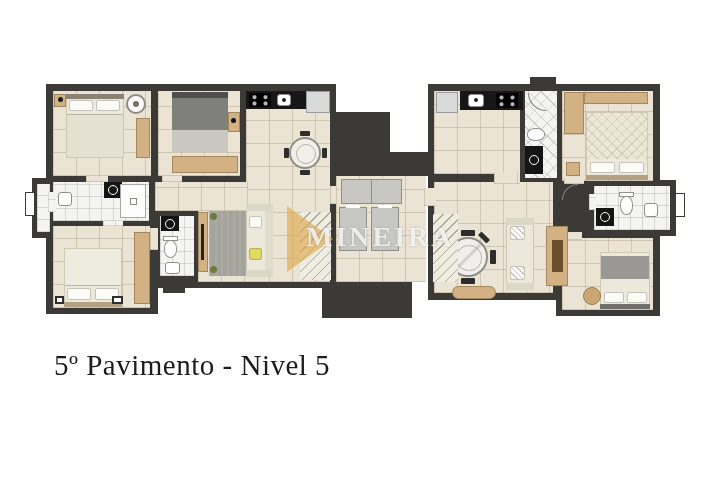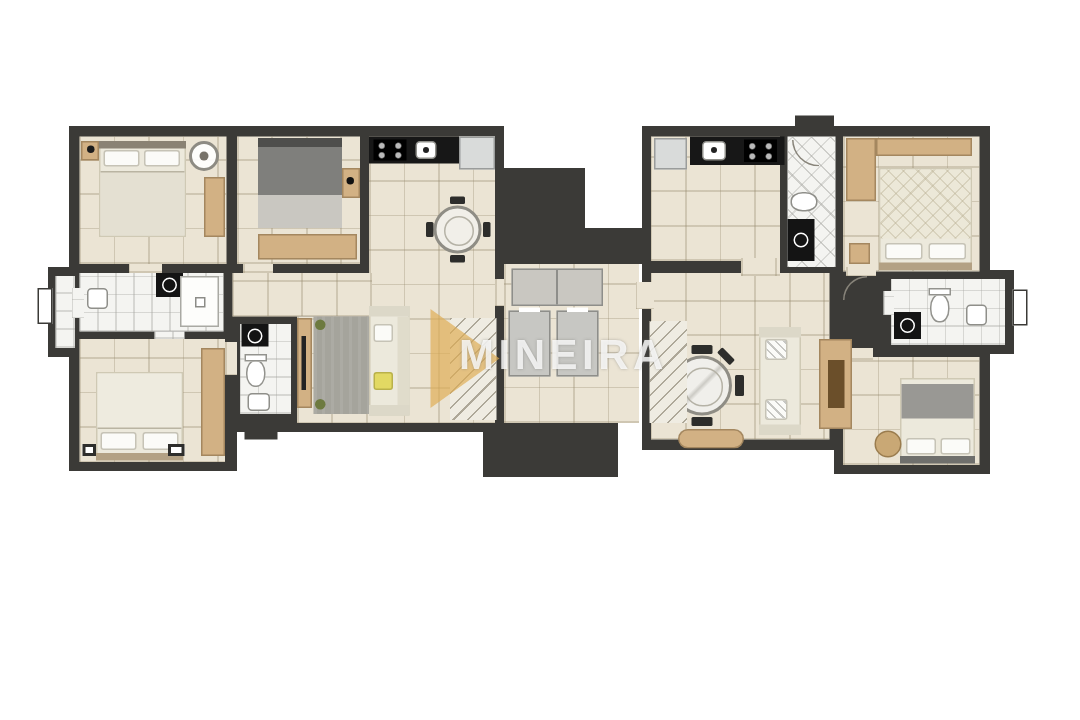--- a/index.html
+++ b/index.html
@@ -1,17 +1,17 @@
 <!DOCTYPE html>
 <html style="--background: #ffffff; --wall: #3b3a37; --floor-tile: #ebe4d4; --bath-tile: #f4f4f1; --wood: #d2b184; --counter: #171717; --rug: #a5a49c; --elevator: #c7c7c3; --accent-pillow: #e2d963; --watermark-gold: #dfae52; --title-text: #1c1c1c;"><head>
 <meta charset="utf-8">
 <style>
   html,body{margin:0;padding:0;background:#fff;}
   #canvas{position:relative;width:720px;height:480px;background:var(--background,#fff);overflow:hidden;
-          font-family:Liberation Sans, sans-serif;}
+          font-family:Liberation Serif, serif;}
   .abs{position:absolute;}
   .wall{background:var(--wall,#3b3a37);}
   .tile{background-color:var(--floor-tile,#ebe4d4);
         background-image:repeating-linear-gradient(0deg,rgba(150,138,110,.33) 0 1px,transparent 1px 23px),
                          repeating-linear-gradient(90deg,rgba(150,138,110,.33) 0 1px,transparent 1px 23px);}
   .btile{background-color:var(--bath-tile,#f4f4f1);
          background-image:repeating-linear-gradient(0deg,rgba(160,160,155,.35) 0 1px,transparent 1px 12px),
                           repeating-linear-gradient(90deg,rgba(160,160,155,.35) 0 1px,transparent 1px 12px);}
   .diag{background-color:var(--bath-tile,#f4f4f1);
         background-image:repeating-linear-gradient(45deg,rgba(160,160,155,.45) 0 1px,transparent 1px 9px),
@@ -217,14 +217,15 @@
   <div class="abs pillow" style="left:510px;top:266px;width:15px;height:14px;background-image:repeating-linear-gradient(45deg,rgba(120,120,115,.4) 0 1px,transparent 1px 4px);"></div>
   <div class="abs wood" style="left:546px;top:226px;width:22px;height:60px;"></div>
   <div class="abs" style="left:552px;top:240px;width:11px;height:32px;background:#6b4f2a;"></div>
 
   <div class="abs stairs" style="left:433px;top:214px;width:25px;height:68px;"></div>
   <div class="abs arc" style="left:562px;top:184px;width:16px;height:16px;transform:rotate(90deg);"></div>
 
   <div class="wm-tri"></div>
   <div class="wm-text">MINEIRA</div>
 
+  <div class="title">5º Pavimento - Nivel 5</div>
 
 </div>
 
 </body></html>

